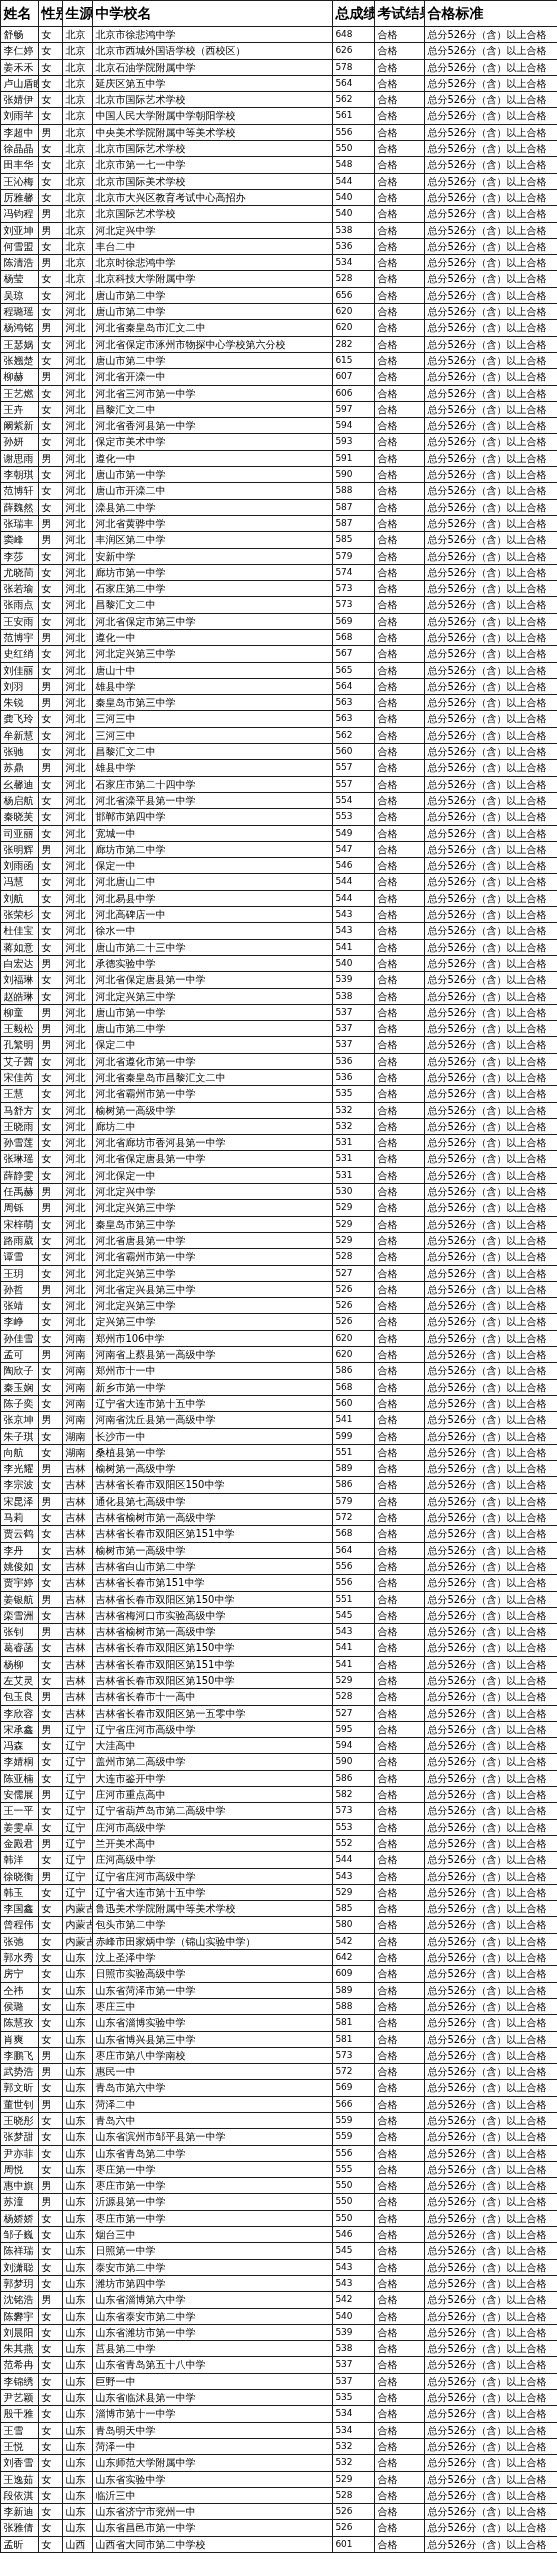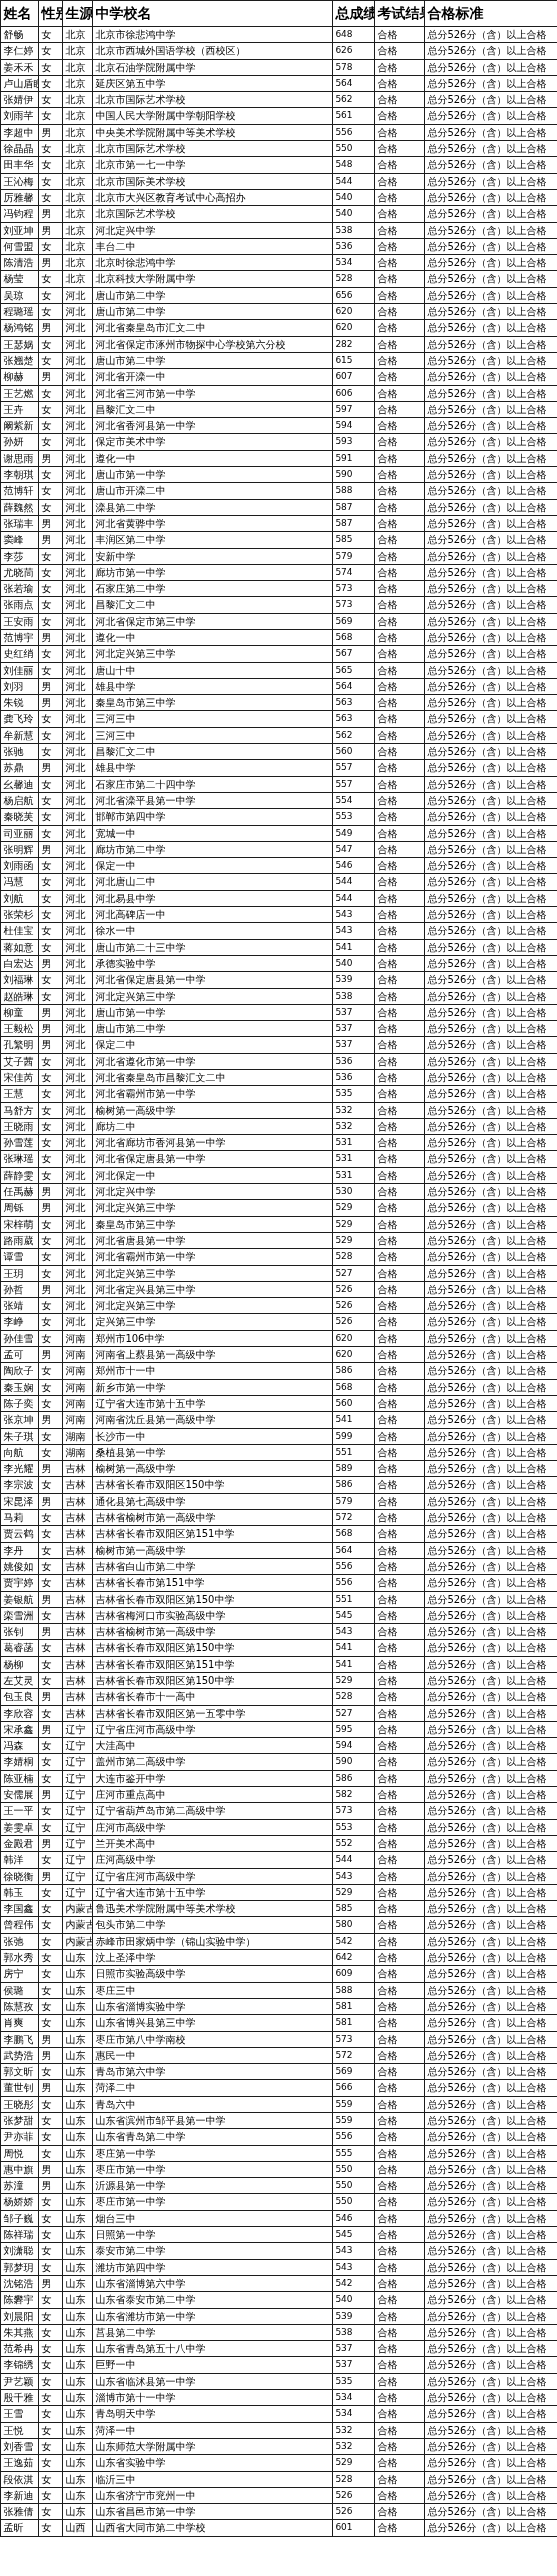--- a/index.html
+++ b/index.html
@@ -1117,20 +1117,29 @@
         <tr>
           <td>房宁</td>
           <td>女</td>
           <td>山东</td>
           <td>日照市实验高级中学</td>
           <td class="num">609</td>
           <td>合格</td>
           <td>总分526分（含）以上合格</td>
         </tr>
         <tr>
+          <td>仝祎</td>
+          <td>女</td>
+          <td>山东</td>
+          <td>山东省菏泽市第一中学</td>
+          <td class="num">589</td>
+          <td>合格</td>
+          <td>总分526分（含）以上合格</td>
+        </tr>
+        <tr>
           <td>侯璐</td>
           <td>女</td>
           <td>山东</td>
           <td>枣庄三中</td>
           <td class="num">588</td>
           <td>合格</td>
           <td>总分526分（含）以上合格</td>
         </tr>
         <tr>
           <td>陈慧孜</td>

